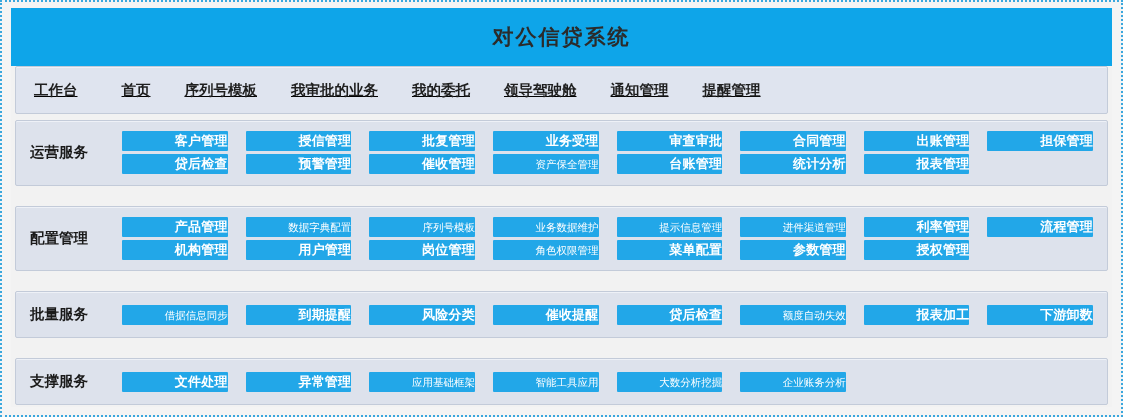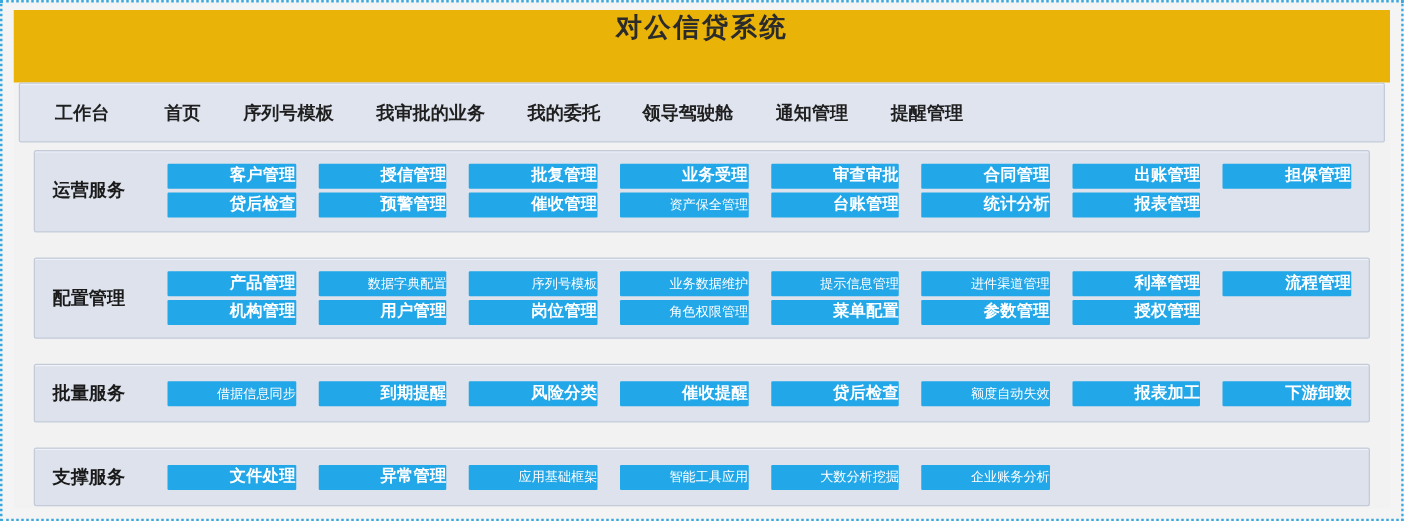--- a/index.html
+++ b/index.html
@@ -24,60 +24,61 @@
     width: 100%;
     height: 100%;
     background: #f2f2f2;
     display: flex;
     flex-direction: column;
   }
   
   .title-bar {
     height: 58px;
     display: flex;
-    align-items: flex-start;
+    align-items: center;
     justify-content: center;
-    background: #eab308;
+    background: #0ea5e9;
     flex: none;
   }
   .app-title {
     font-size: 21px;
     font-weight: bold;
     color: #2b2b2b;
     letter-spacing: 2px;
   }
   
   .nav-panel {
     flex: none;
     margin: 0 4px 6px 4px;
     height: 48px;
     background: #dfe4ef;
     border: 1px solid #c3cbd9;
     border-radius: 2px;
     display: flex;
     align-items: center;
-    padding-left: 28px;
+    padding-left: 18px;
     box-shadow: inset 0 1px 0 #eef1f7;
+    text-decoration: underline;
   }
   .nav-item {
     font-size: 14.5px;
     color: #1f1f1f;
     font-weight: bold;
     margin-right: 34px;
     white-space: nowrap;
     cursor: pointer;
   }
   .nav-item:first-child { margin-right: 44px; }
   
   .modules {
     flex: 1;
     display: flex;
     flex-direction: column;
     gap: 20px;
-    margin: 0 16px;
+    margin: 0 4px;
     padding-bottom: 2px;
   }
   .module-panel {
     background: #dde2ec;
     border: 1px solid #c3cbd9;
     border-radius: 2px;
     display: flex;
     align-items: center;
     padding: 0 10px 0 14px;
     box-shadow: inset 0 1px 0 #eef1f7;

